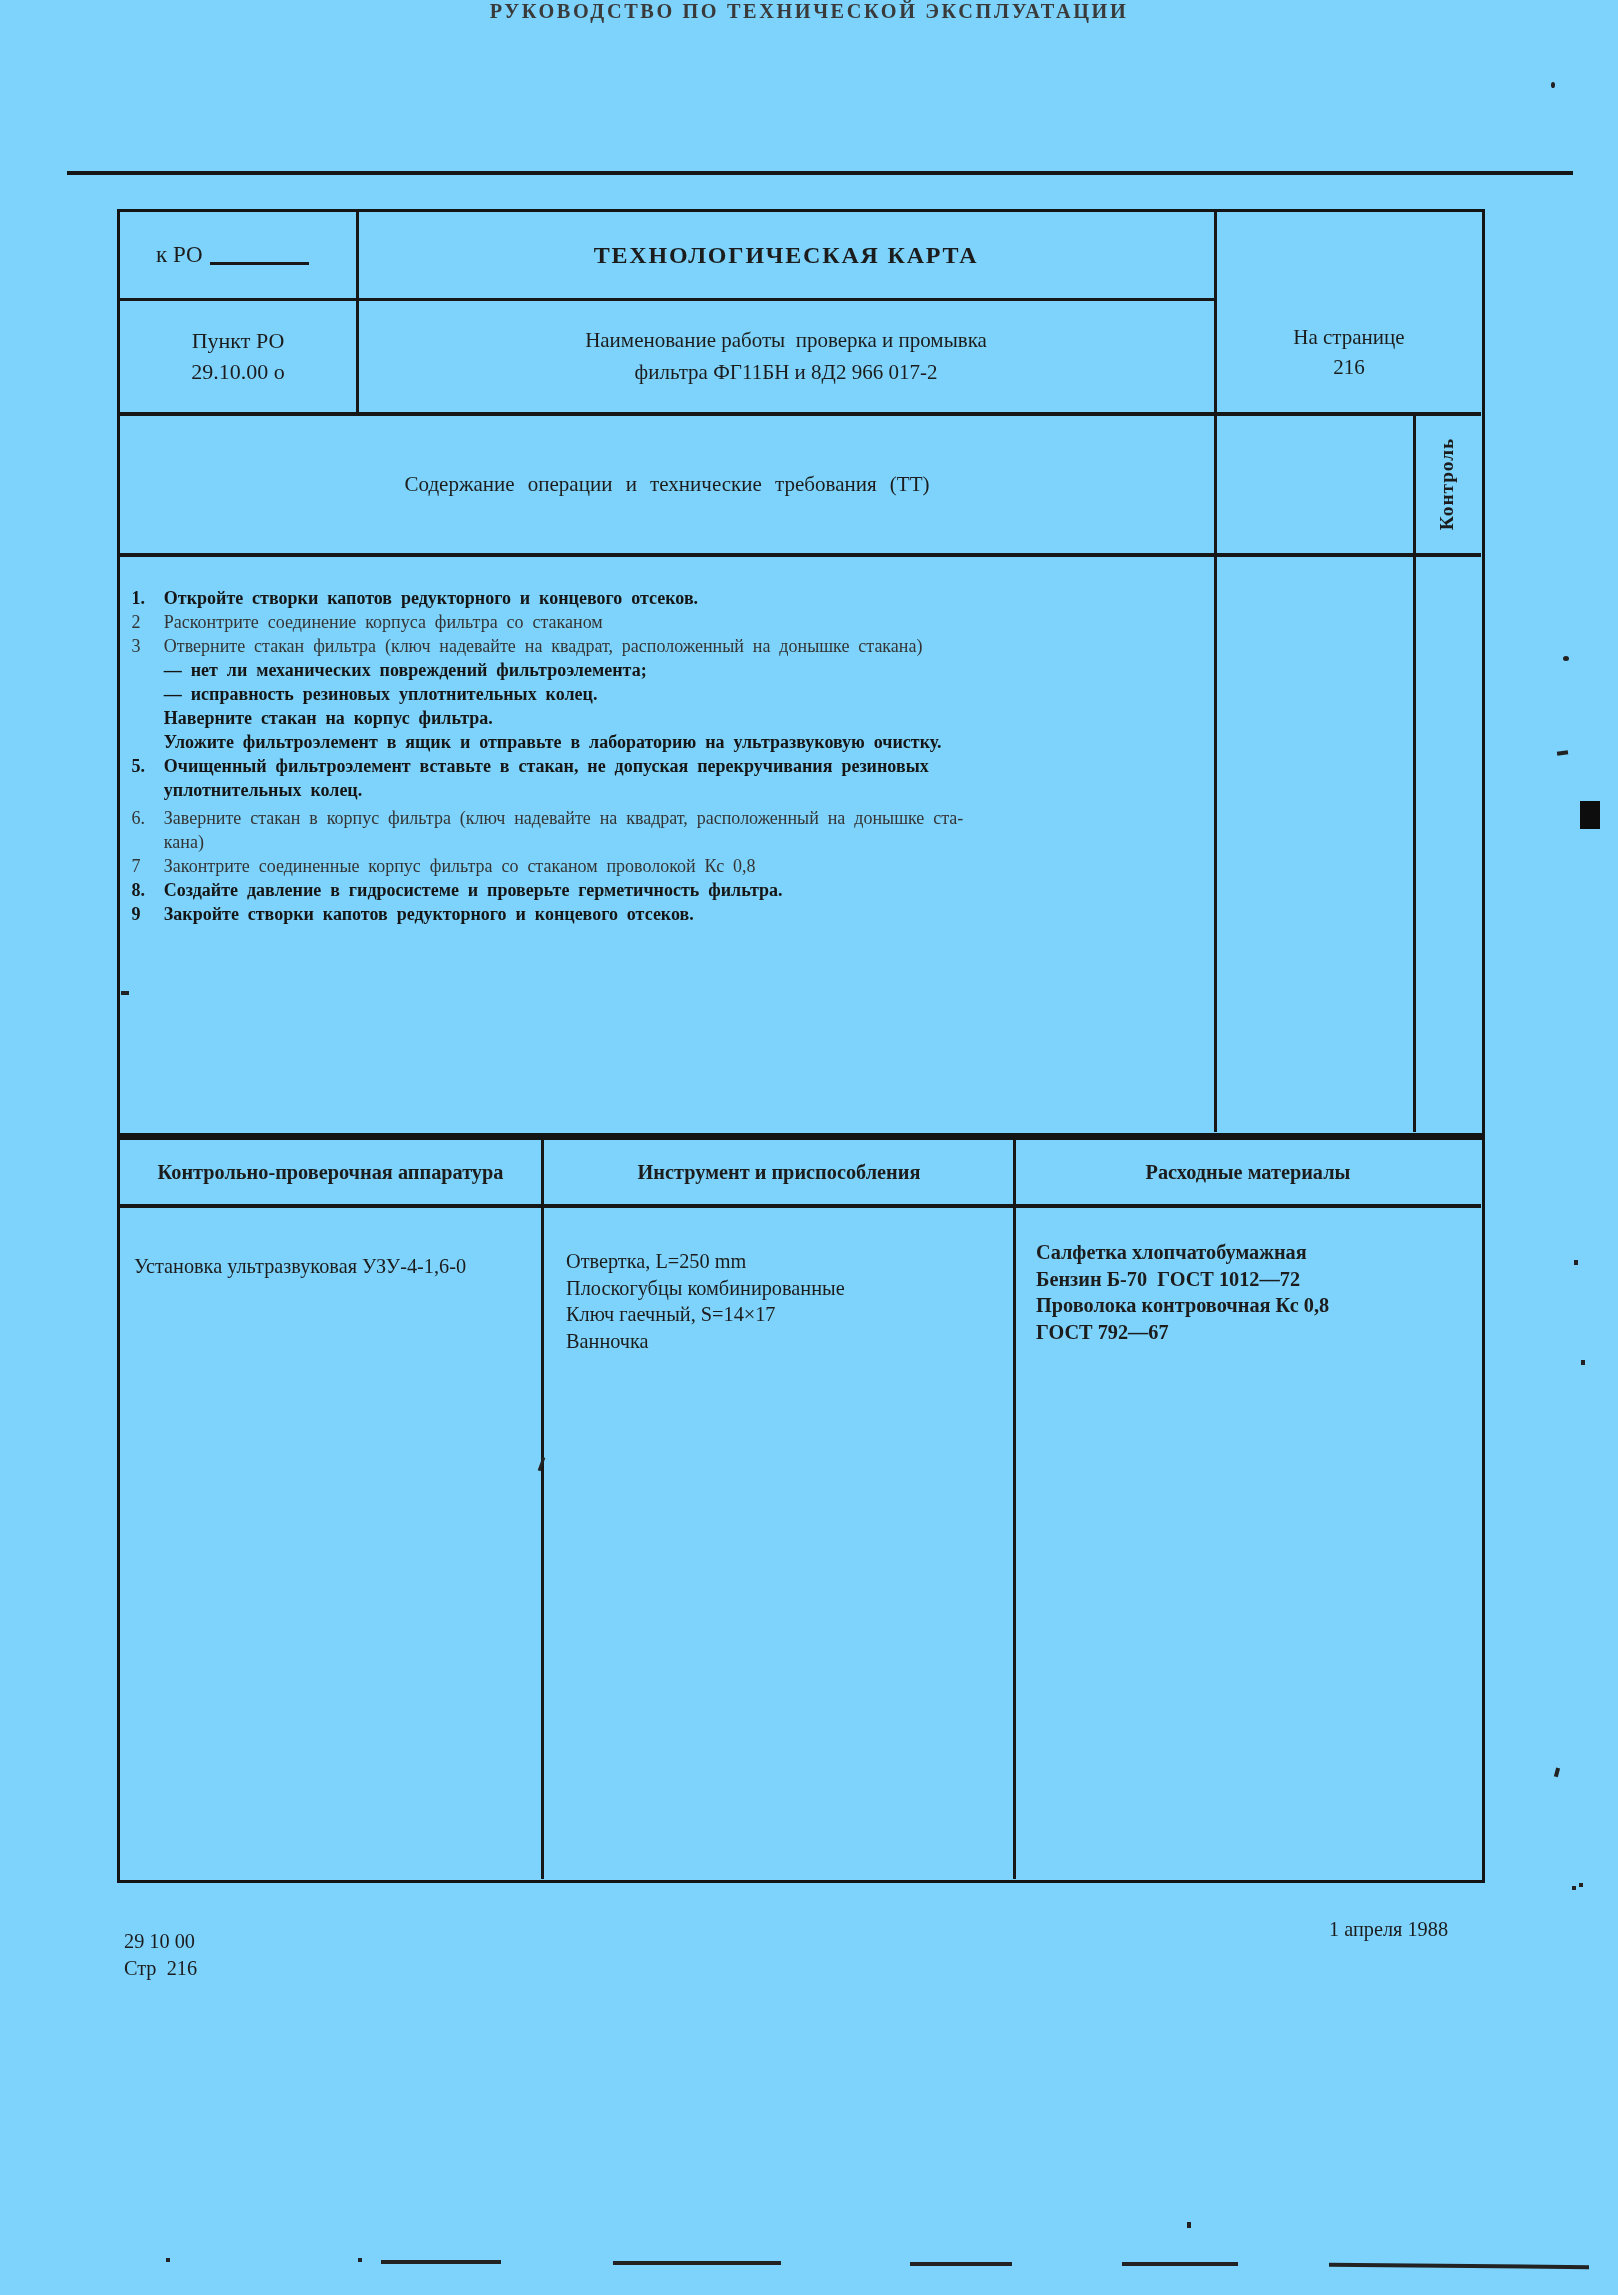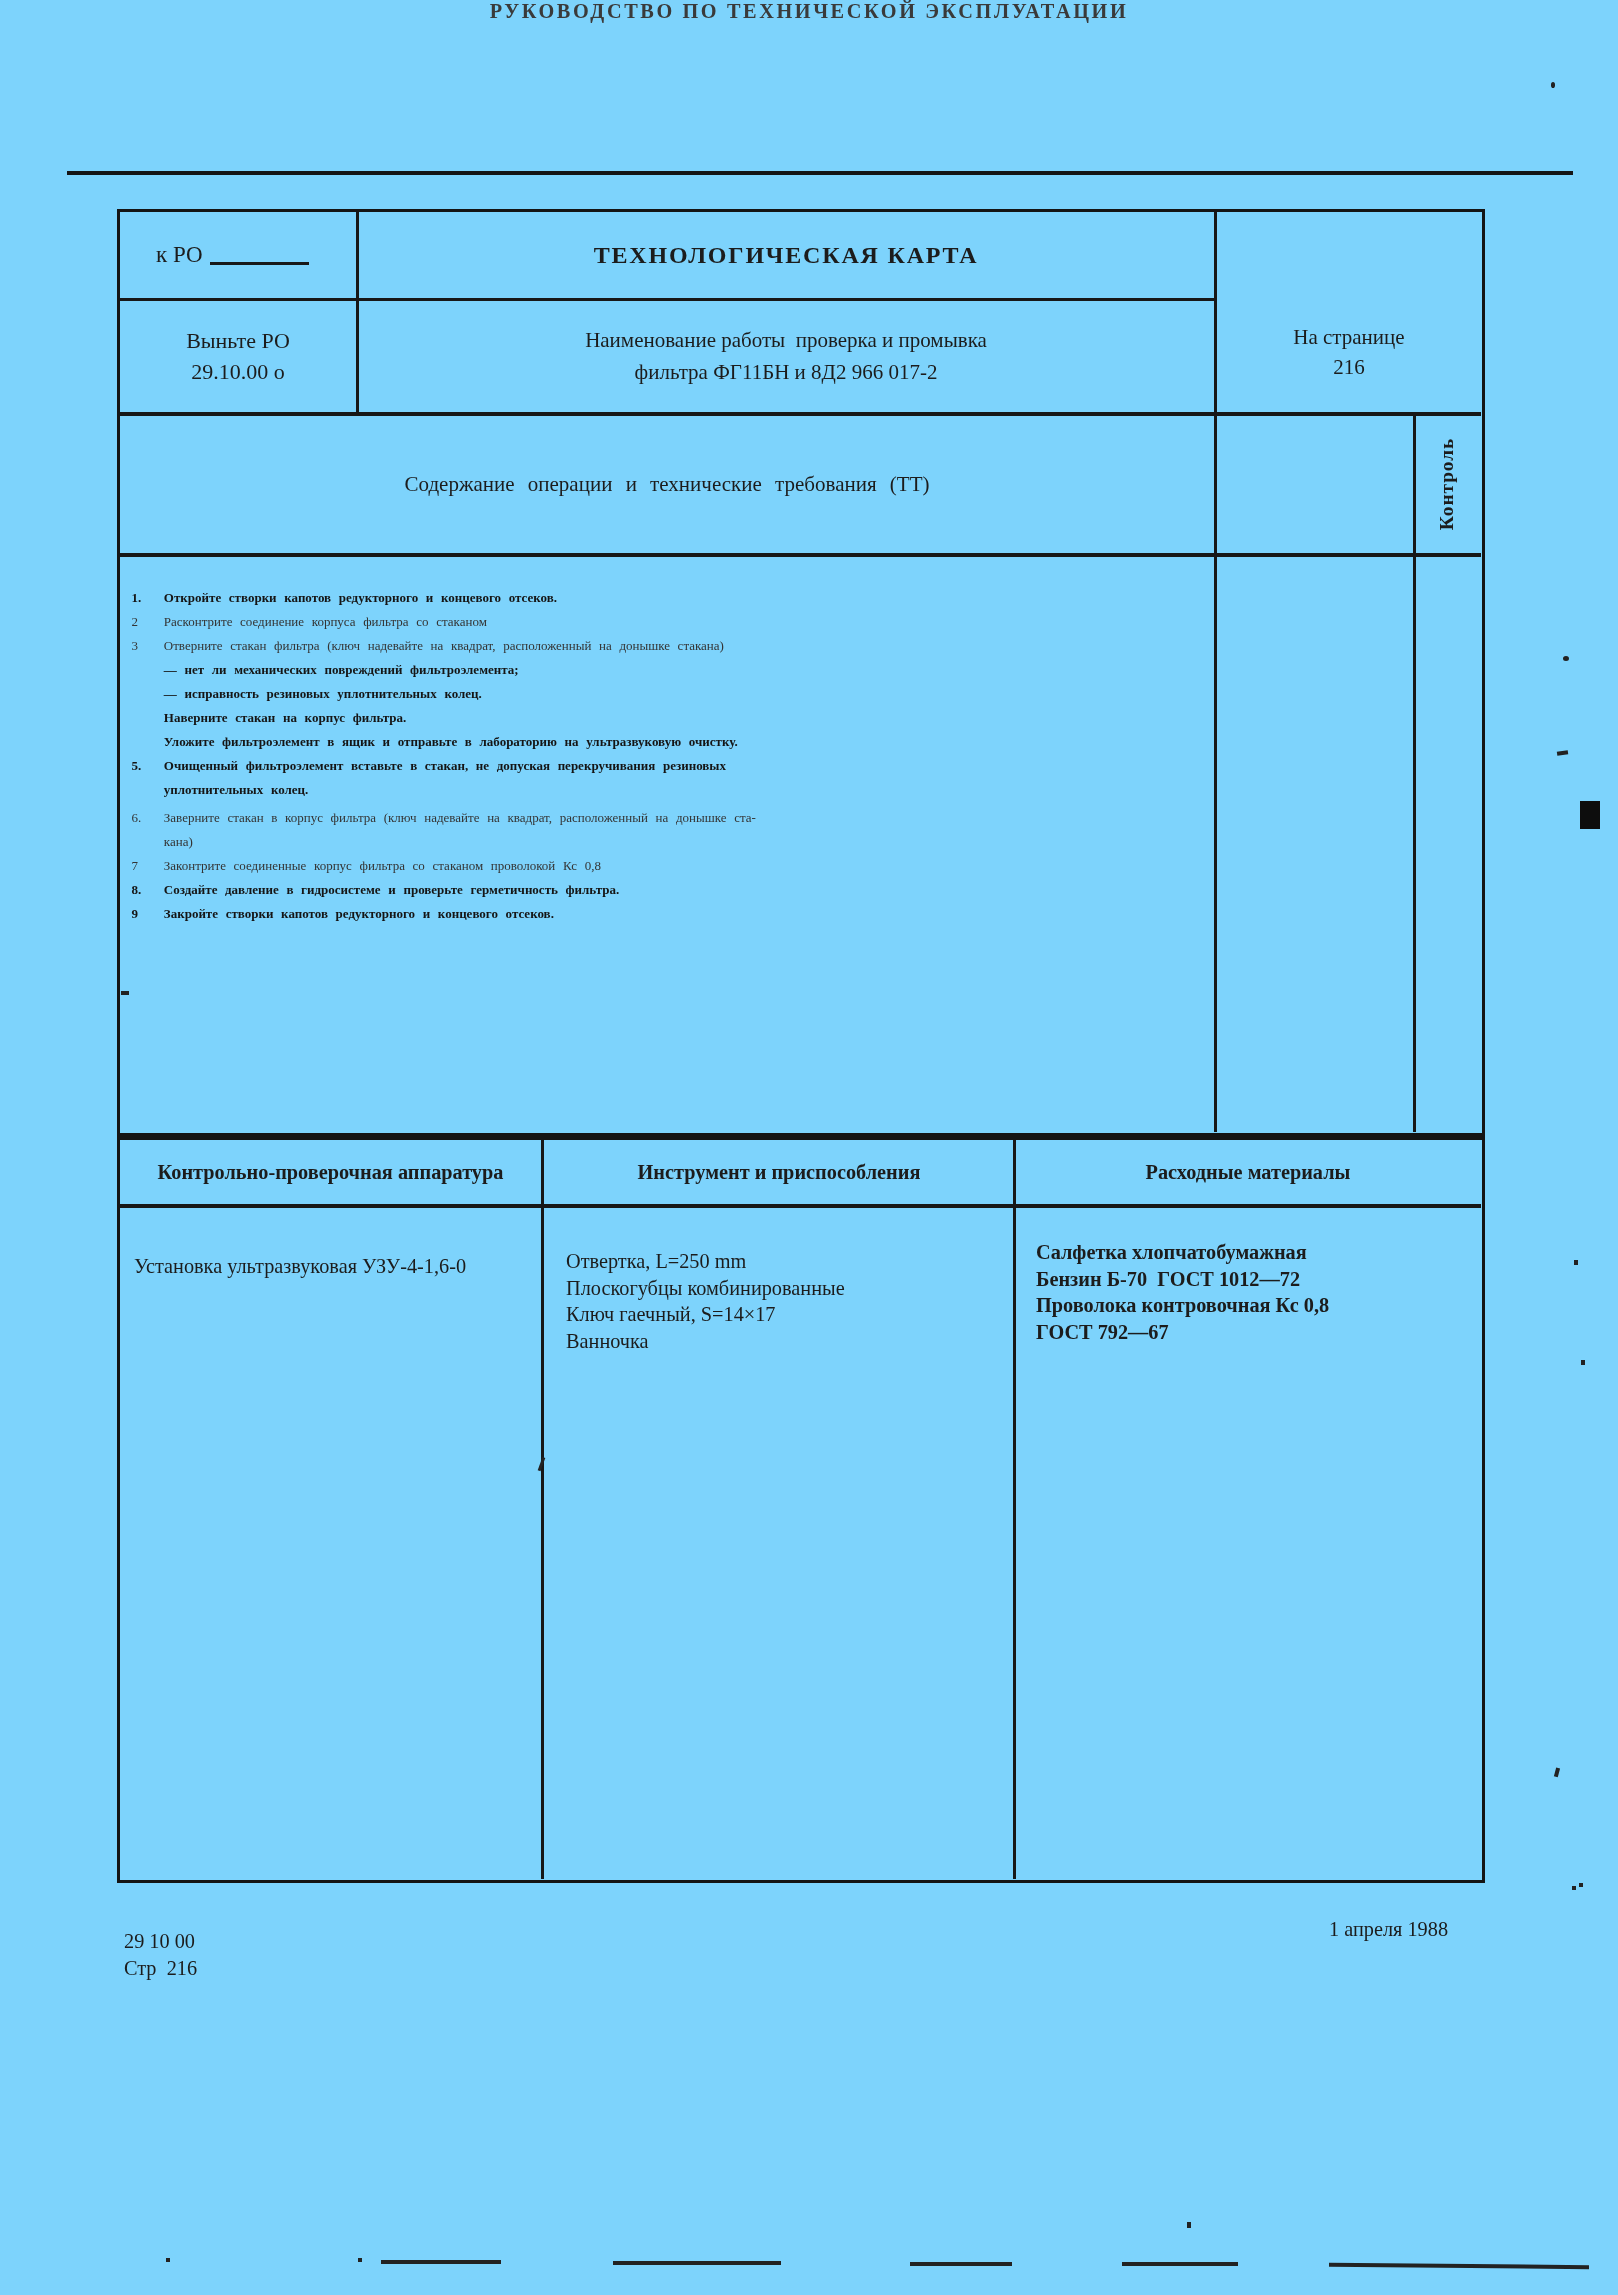--- a/index.html
+++ b/index.html
@@ -28,21 +28,21 @@
   .cell-pageref{left:1097px; top:0; width:264px; height:224px; flex-direction:column; font-size:21px; line-height:30px; padding-top:56px; box-sizing:border-box;}
   .cell-punkt{left:0; top:88px; width:236px; height:112px; flex-direction:column; font-size:22px; line-height:31px;}
   .cell-workname{left:238px; top:88px; width:856px; height:112px; flex-direction:column; font-size:21px; line-height:32px;}
   .pre{white-space:pre-wrap;}
   .cell-contents-hdr{left:0; top:203px; width:1094px; height:138px; font-size:21px; word-spacing:8px;}
   .cell-dev-hdr{left:1097px; top:203px; width:196px; height:138px; flex-direction:column; font-size:18.5px; line-height:24px;}
   .cell-ctrl-hdr{left:1295px; top:203px; width:65px; height:138px;}
   .ctrl-rot{transform:rotate(-90deg); font-size:19.4px; letter-spacing:0.9px; white-space:nowrap; font-weight:600;}
   
   .oplist{position:absolute; left:0; top:344px; width:1094px; height:576px; box-sizing:border-box;
-          padding:30px 10.6px 0 8.8px; font-size:13px; line-height:24px; word-spacing:4.4px; text-align:left;}
+          padding:30px 10.6px 0 8.8px; font-size:18px; line-height:24px; word-spacing:4.4px; text-align:left;}
   .op-row{white-space:nowrap;}
   .op-num{display:inline-block; width:35px; padding-left:2.6px; box-sizing:border-box;}
   .op-row.cont{margin-left:35px;}
   .op-row.b{font-weight:700; color:#151515;}
   .op-row.r{font-weight:400; color:#343434;}
   .g13{margin-top:0;} .g4{margin-top:3.5px;}
   
   .hdr-cell{font-size:20.3px; font-weight:600;}
   .hc-1{left:0; top:0; width:421px; height:64px;}
   .hc-2{left:424px; top:0; width:470px; height:64px;}
@@ -78,21 +78,21 @@
     <div class="cell cell-kro">
       <span>к РО</span>
       <span class="fill-line"></span>
     </div>
     <div class="cell cell-title">ТЕХНОЛОГИЧЕСКАЯ КАРТА</div>
     <div class="cell cell-pageref">
       <span>На странице</span>
       <span>216</span>
     </div>
     <div class="cell cell-punkt">
-      <span>Выньте РО</span>
+      <span>Пункт РО</span>
       <span>29.10.00 о</span>
     </div>
     <div class="cell cell-workname">
       <span class="pre">Наименование работы  проверка и промывка</span>
       <span class="pre">фильтра ФГ11БН и 8Д2 966 017-2</span>
     </div>
 
     <div class="cell cell-contents-hdr">Содержание операции и технические требования (ТТ)</div>
     <div class="cell cell-ctrl-hdr">
       <span class="ctrl-rot">Контроль</span>

